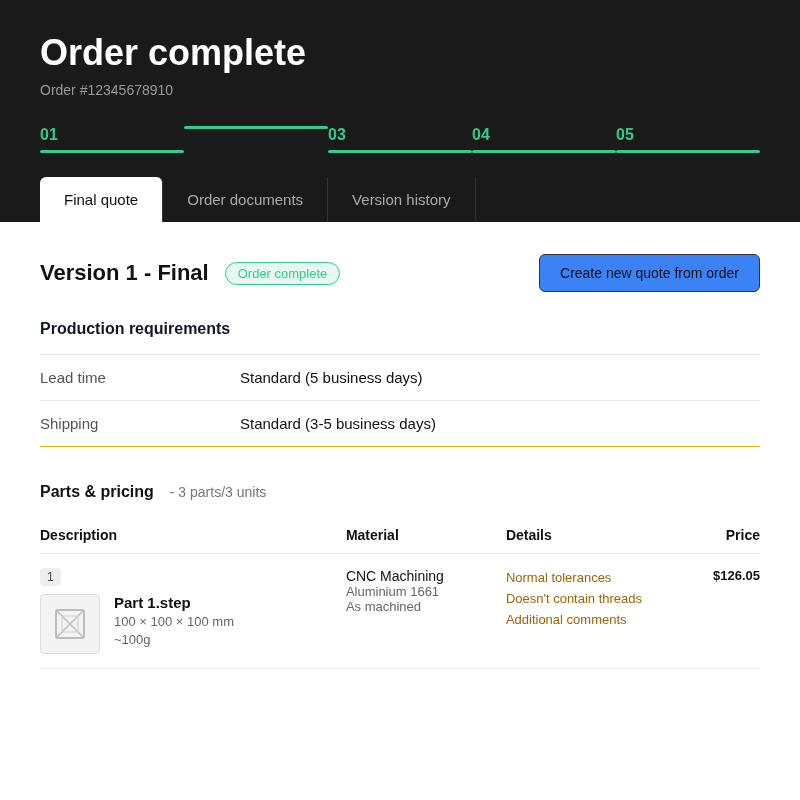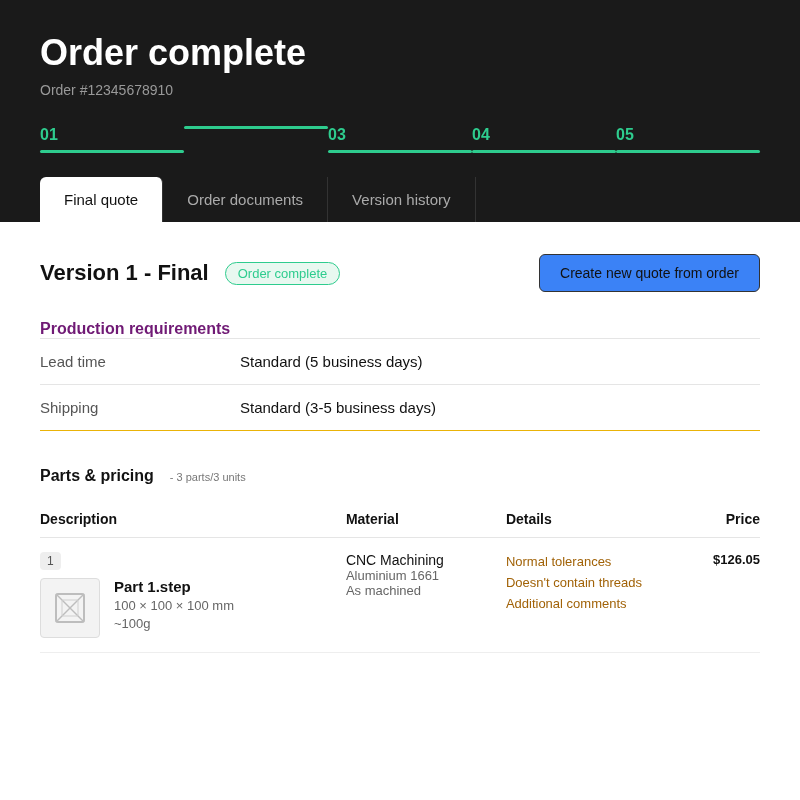--- a/index.html
+++ b/index.html
@@ -112,21 +112,22 @@
       border-radius: 6px;
       font-size: 14px;
       font-weight: 500;
       cursor: pointer;
     }
 
     
     .section-title {
       font-size: 16px;
       font-weight: 700;
-      color: #701a75;
+      color: #0f172a;
+      margin-bottom: 16px;
     }
 
     
     .requirements-table {
       width: 100%;
       border-collapse: collapse;
       margin-bottom: 36px;
     }
     .requirements-table tr {
       border-top: 1px solid #e5e5e5;
@@ -150,21 +151,21 @@
       align-items: baseline;
       gap: 16px;
       margin-bottom: 16px;
     }
     .parts-title {
       font-size: 16px;
       font-weight: 700;
       color: #111;
     }
     .parts-subtitle {
-      font-size: 11px;
+      font-size: 14px;
       color: #777;
     }
 
     .parts-table {
       width: 100%;
       border-collapse: collapse;
     }
     .parts-table thead tr {
       border-bottom: 1.5px solid #e5e5e5;
     }

